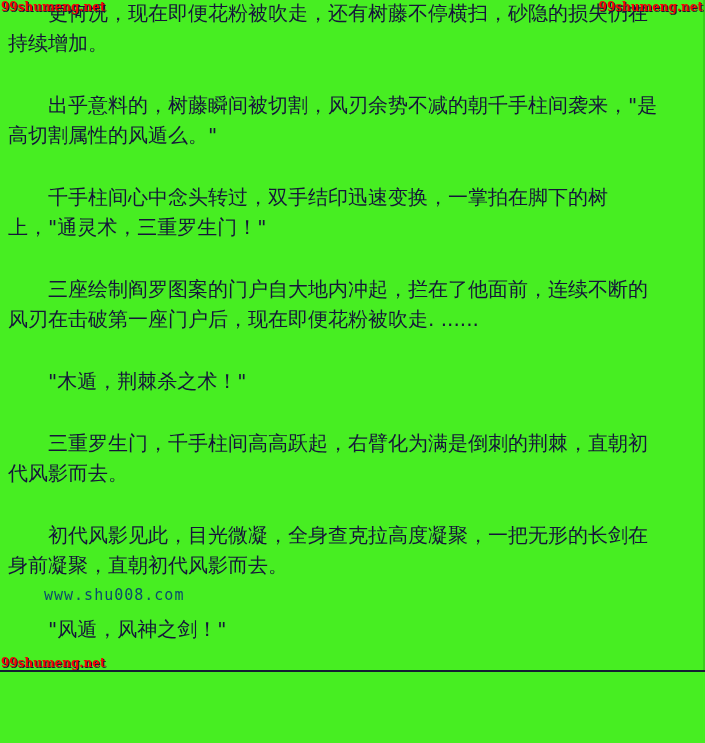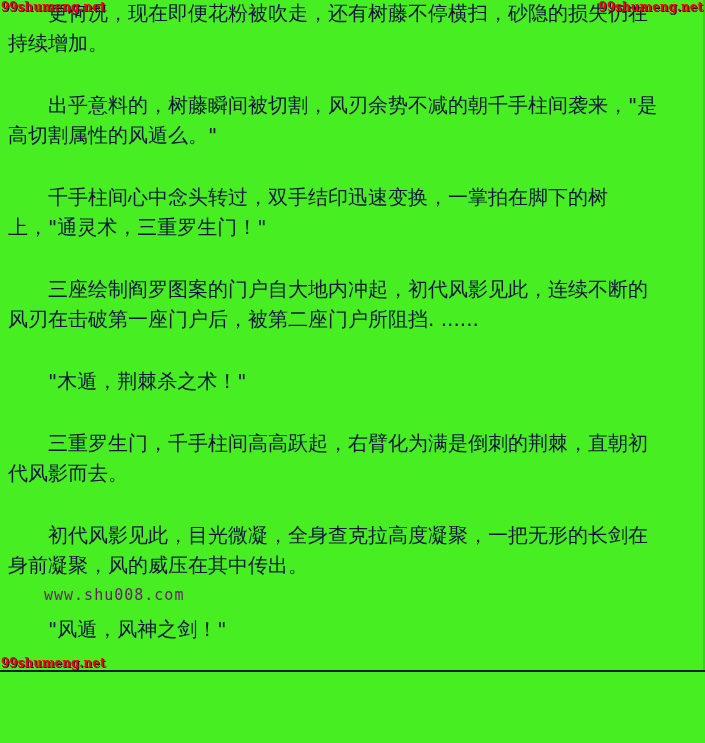--- a/index.html
+++ b/index.html
@@ -42,21 +42,21 @@
     margin-bottom: 0;
   }
   .content p.tight {
     margin-top: 4px;
   }
   .inline-ad {
     margin: 0 0 0 36px;
     font-family: "DejaVu Sans Mono", "Liberation Mono", monospace;
     font-size: 15px;
     line-height: 30px;
-    color: #701a75;
+    color: #0c4a6e;
     letter-spacing: 1px;
   }
   .watermark {
     position: absolute;
     color: #f40505;
     font-family: "DejaVu Serif", "Liberation Serif", serif;
     font-size: 12px;
     font-weight: bold;
     line-height: 13px;
     text-shadow: 1px 1px 0 #15153a;
@@ -89,24 +89,24 @@
 <div class="page">
 
   <span class="watermark wm-top-left">99shumeng.net</span>
 
   <span class="watermark wm-top-right">99shumeng.net</span>
 
   <div class="content">
     <p>更何况，现在即便花粉被吹走，还有树藤不停横扫，砂隐的损失仍在持续增加。</p>
     <p>出乎意料的，树藤瞬间被切割，风刃余势不减的朝千手柱间袭来，"是高切割属性的风遁么。"</p>
     <p>千手柱间心中念头转过，双手结印迅速变换，一掌拍在脚下的树上，"通灵术，三重罗生门！"</p>
-    <p>三座绘制阎罗图案的门户自大地内冲起，初代风影见此，连续不断的风刃在击破第一座门户后，被第二座门户所阻挡. ......</p>
+    <p>三座绘制阎罗图案的门户自大地内冲起，拦在了他面前，连续不断的风刃在击破第一座门户后，现在即便花粉被吹走. ......</p>
     <p>"木遁，荆棘杀之术！"</p>
     <p>三重罗生门，千手柱间高高跃起，右臂化为满是倒刺的荆棘，直朝初代风影而去。</p>
-    <p class="no-bottom">初代风影见此，目光微凝，全身查克拉高度凝聚，一把无形的长剑在身前凝聚，风的威压在其中传出。</p>
+    <p class="no-bottom">初代风影见此，目光微凝，全身查克拉高度凝聚，一把无形的长剑在身前凝聚，直朝初代风影而去。</p>
     <div class="inline-ad">www.shu008.com</div>
     <p class="tight">"风遁，风神之剑！"</p>
   </div>
 
   <span class="watermark wm-bottom-left">99shumeng.net</span>
 
   <div class="right-edge"></div>
   <div class="bottom-edge"></div>
 
 </div>

